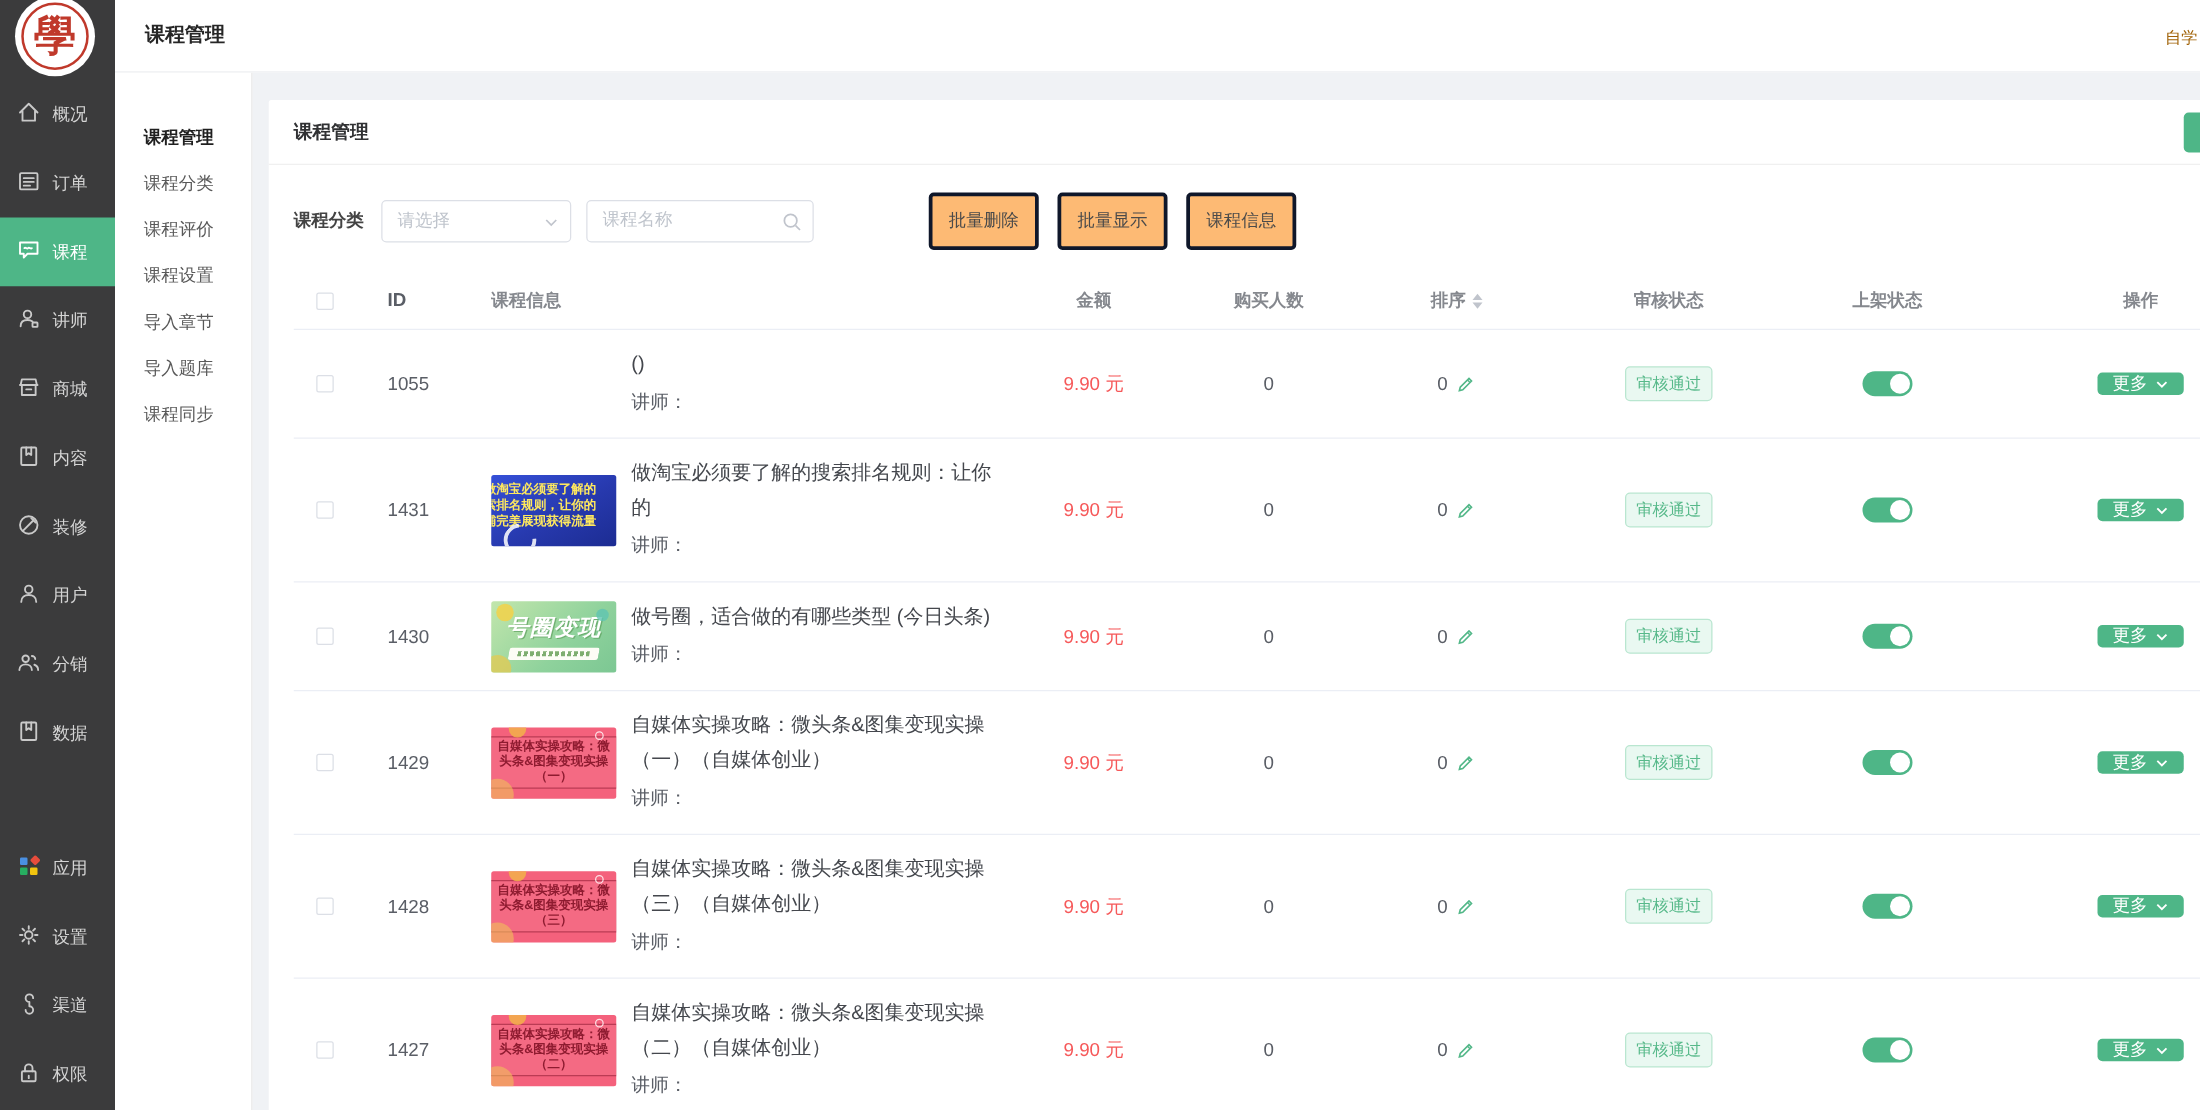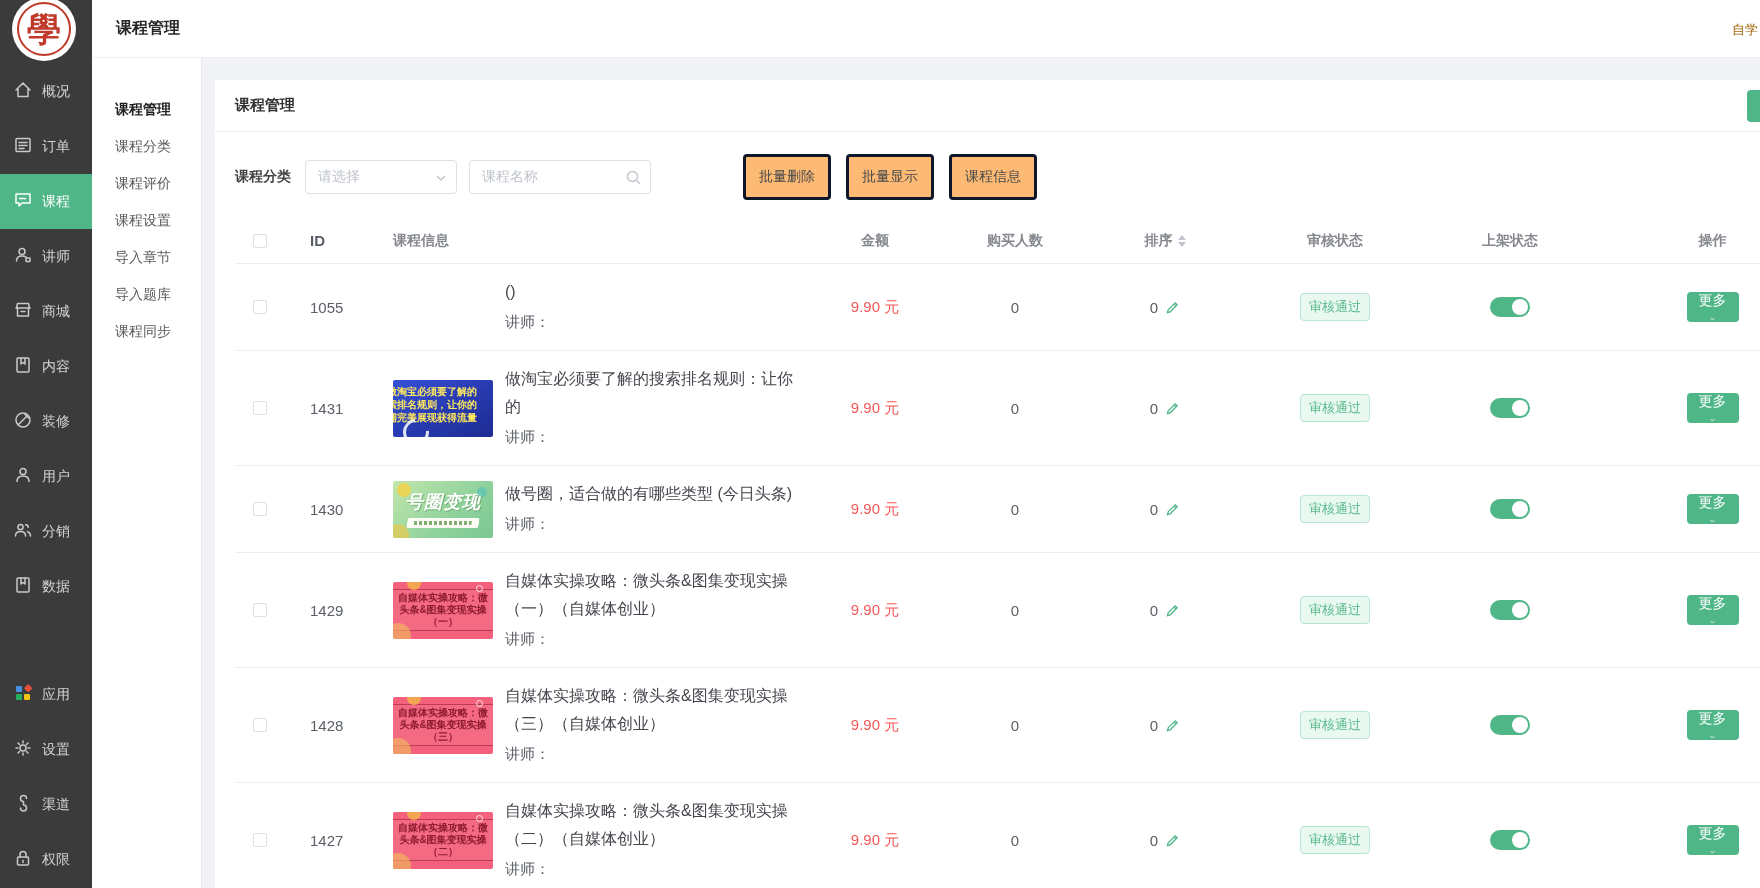--- a/index.html
+++ b/index.html
@@ -73,22 +73,22 @@
   .thumb { width:100px; height:57px; border-radius:2px; margin-right:12px; flex:0 0 auto; position:relative; overflow:hidden; }
   .info-text { display:flex; flex-direction:column; }
   .title-line { font-size:16px; color:#44474d; line-height:28px; }
   .teacher { font-size:15px; color:#5a5e66; line-height:28px; margin-top:2px; }
   .price { font-size:15px; color:#f6595a; }
   .num { font-size:15px; color:#5a5e66; }
   .sort-val { font-size:15px; color:#5a5e66; margin-right:7px; }
   .badge { font-size:13px; color:#57b98a; background:#e9f8f1; border:1px solid #b9e6d0; border-radius:4px; padding:4px 8px; white-space:nowrap; }
   .toggle { width:40px; height:20px; border-radius:10px; background:#4eb687; position:relative; display:inline-block; cursor:pointer; }
   .toggle .knob { position:absolute; right:2px; top:2px; width:16px; height:16px; border-radius:50%; background:#fff; }
-  .more-btn { height:30px; padding:0 12px; background:#4eb687; color:#fff; border:none; border-radius:4px; font-size:14px;
-         display:inline-flex; align-items:center; gap:6px; cursor:pointer; font-family:inherit;flex-direction:column; }
+  .more-btn { height:18px; padding:0 12px; background:#4eb687; color:#fff; border:none; border-radius:4px; font-size:14px;
+         display:inline-flex; align-items:center; gap:6px; cursor:pointer; font-family:inherit; }
 
   
   .thumb.t-none { background:transparent; }
   .thumb.t-blue { background:linear-gradient(150deg,#3550d8 0%,#2739ae 55%,#1c2c92 100%); padding:5px 4px 0 0; }
   .thumb.t-blue .t-line { display:block; font-size:10px; font-weight:bold; color:#ffe95e; line-height:13px; white-space:nowrap; margin-left:-6px; }
   .thumb.t-blue .moon { position:absolute; left:10px; bottom:-8px; width:26px; height:26px; border-radius:50%;
          border:3px solid rgba(255,255,255,.85); border-top-color:transparent; transform:rotate(40deg); }
   .thumb.t-green { background:linear-gradient(135deg,#c2e6ac 0%,#8fd29c 60%,#7cc793 100%); display:flex; flex-direction:column;
          align-items:center; justify-content:center; }
   .thumb.t-green .big { font-size:18px; font-weight:bold; font-style:italic; color:#fff; letter-spacing:1px;

